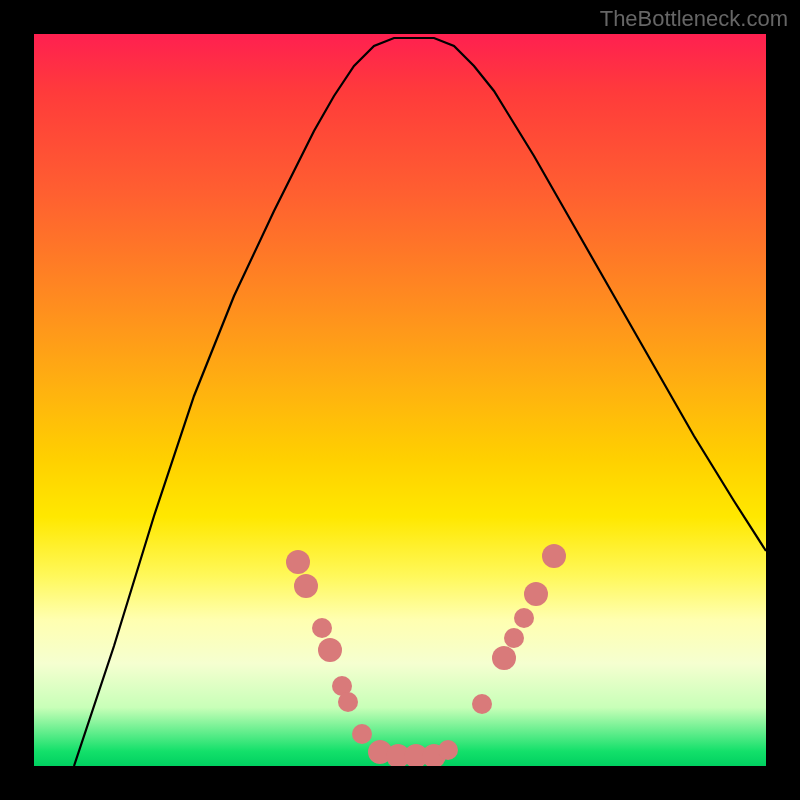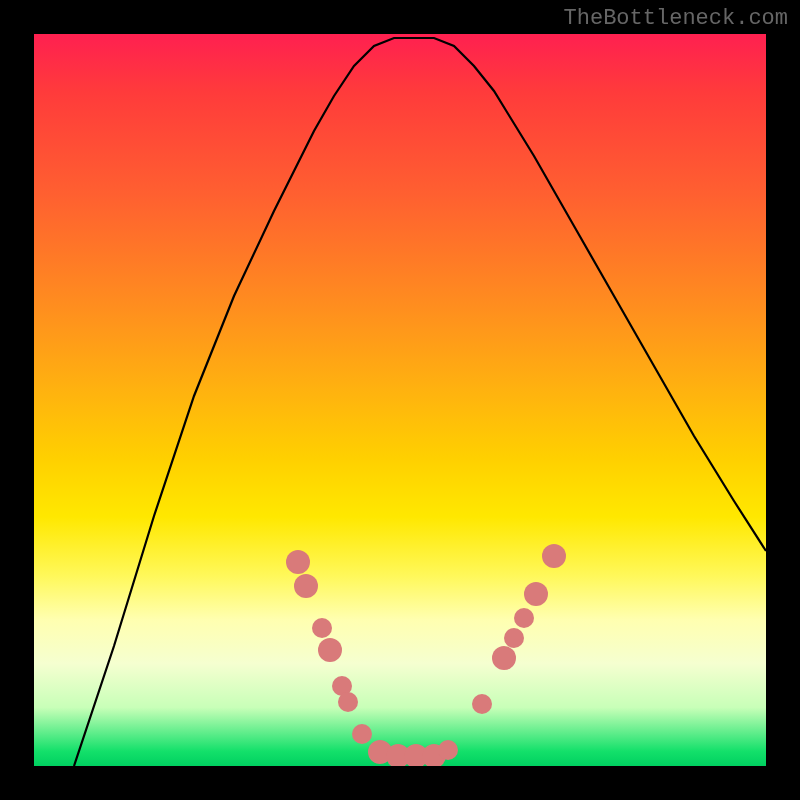--- a/index.html
+++ b/index.html
@@ -10,21 +10,20 @@
     position: relative;
     font-family: Arial, sans-serif;
   }
   .watermark {
     position: absolute;
     top: 6px;
     right: 12px;
     color: #666;
     font-size: 22px;
     z-index: 10;
-    font-family: Liberation Mono, monospace;
   }
   .plot-area {
     position: absolute;
     left: 34px;
     top: 34px;
     width: 732px;
     height: 732px;
     background: linear-gradient(to bottom,
       #ff2050 0%,
       #ff3b3b 8%,

